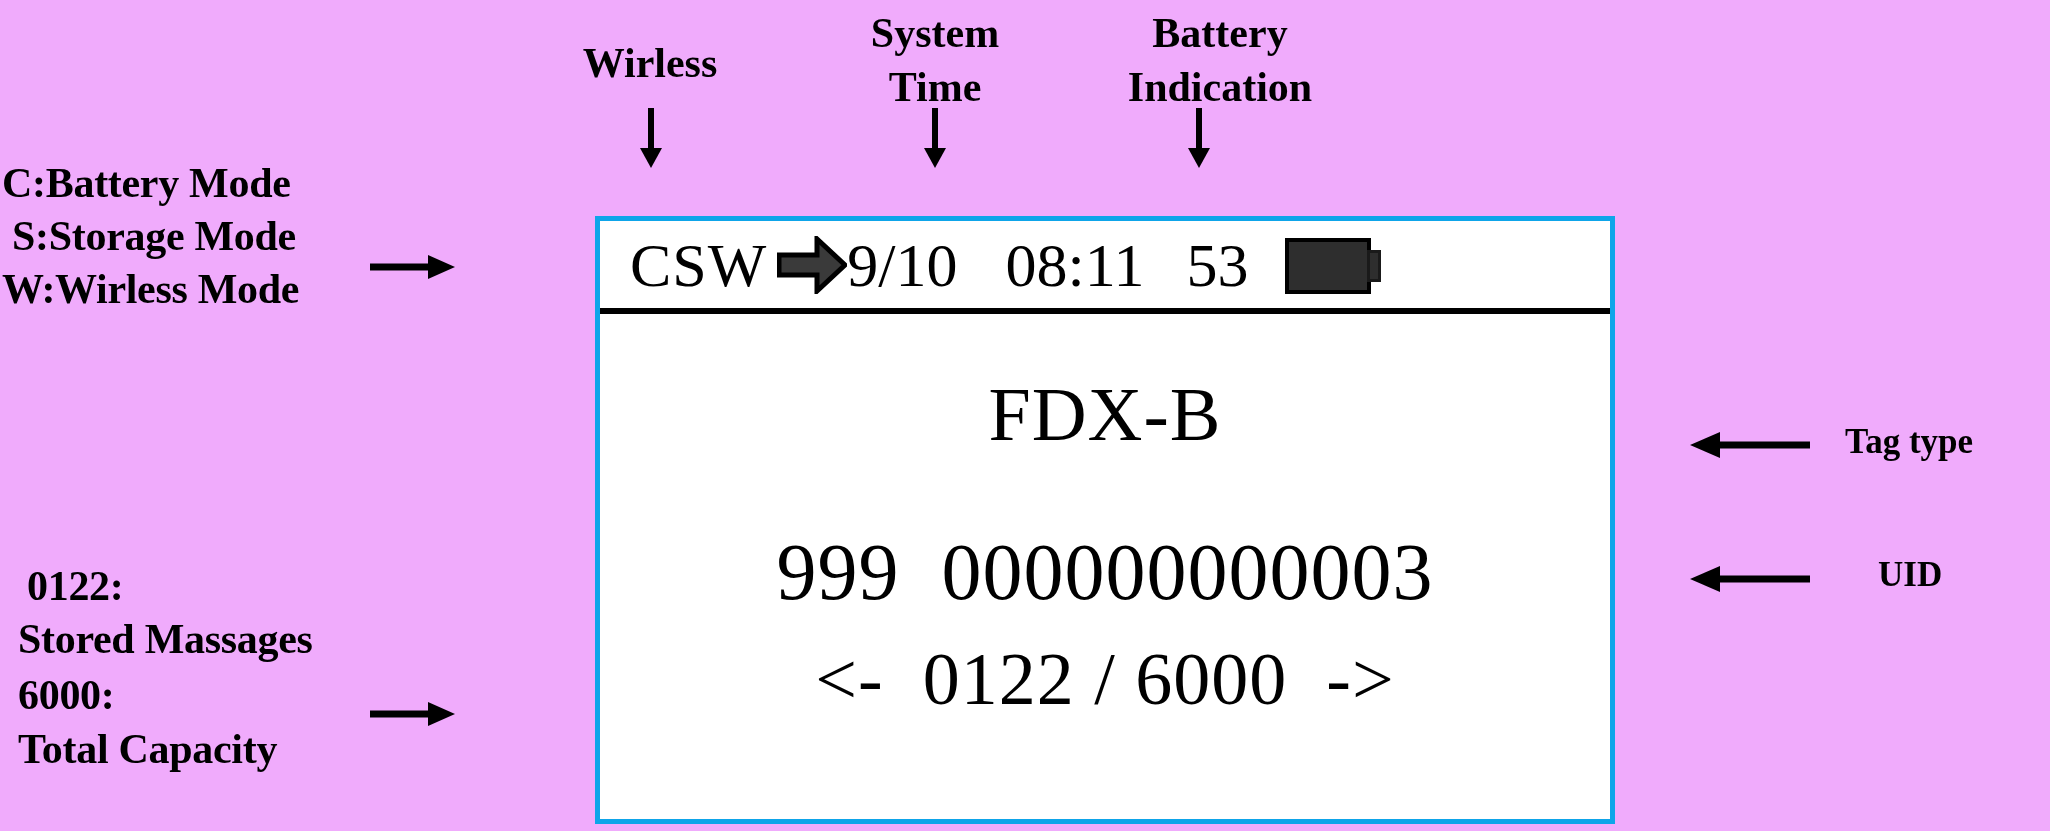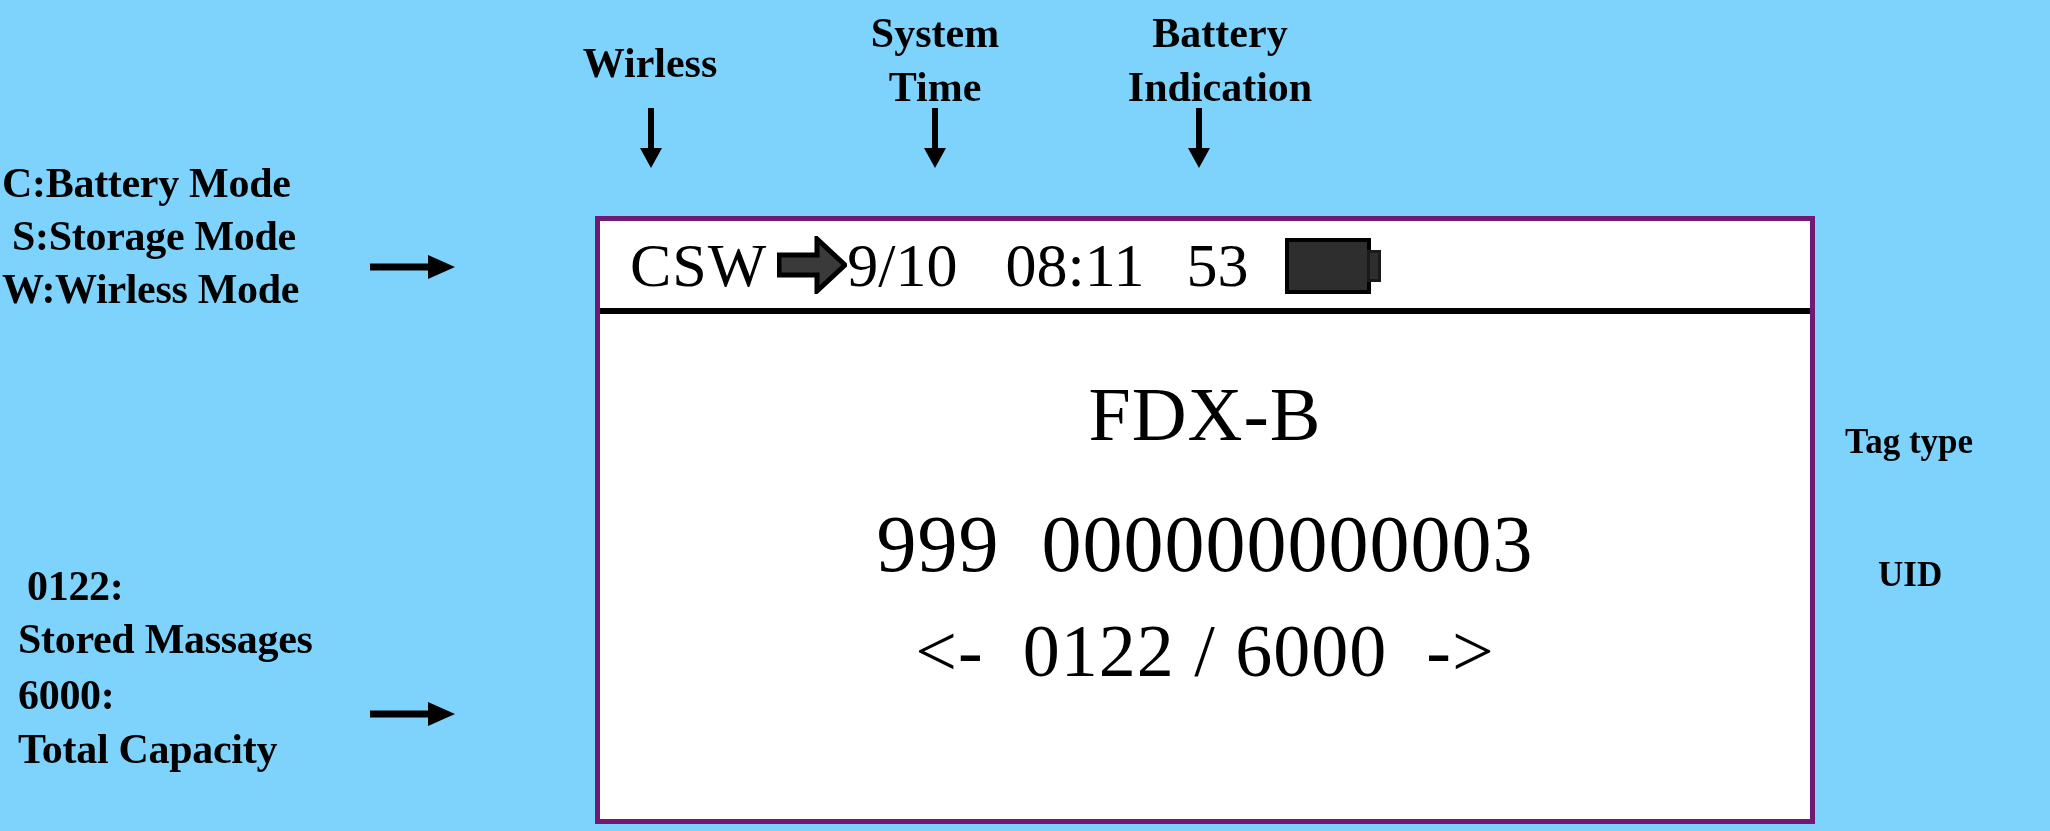--- a/index.html
+++ b/index.html
@@ -8,21 +8,21 @@
     background: #ffffff;
   }
   body {
     font-family: "Liberation Serif", "DejaVu Serif", serif;
     color: #000000;
   }
   #page {
     position: relative;
     width: 2050px;
     height: 831px;
-    background: #7dd3fc;
+    background: #f0abfc;
     overflow: hidden;
   }
 
   
   .anno {
     position: absolute;
     font-weight: bold;
     color: #000;
     line-height: 1.12;
     white-space: pre;
@@ -44,23 +44,23 @@
   .arrow {
     position: absolute;
   }
   .arrow svg { display: block; }
 
   
   #lcd {
     position: absolute;
     left: 595px;
     top: 216px;
-    width: 1220px;
+    width: 1020px;
     height: 608px;
-    border: 5px solid #701a75;
+    border: 5px solid #0ea5e9;
     background: #ffffff;
     box-sizing: border-box;
   }
   #lcd-statusbar {
     position: relative;
     height: 93px;
     border-bottom: 6px solid #000;
     box-sizing: border-box;
     display: flex;
     align-items: center;
@@ -126,21 +126,21 @@
   }
   .lcd-tagtype {
     font-size: 76px;
     line-height: 1;
     margin-top: 62px;
     letter-spacing: 1px;
   }
   .lcd-uid {
     font-size: 80px;
     line-height: 1;
-    margin-top: 52px;
+    margin-top: 80px;
     letter-spacing: 1px;
     white-space: pre;
   }
   .lcd-counter {
     font-size: 74px;
     line-height: 1;
     margin-top: 30px;
     letter-spacing: 1px;
     white-space: pre;
   }

